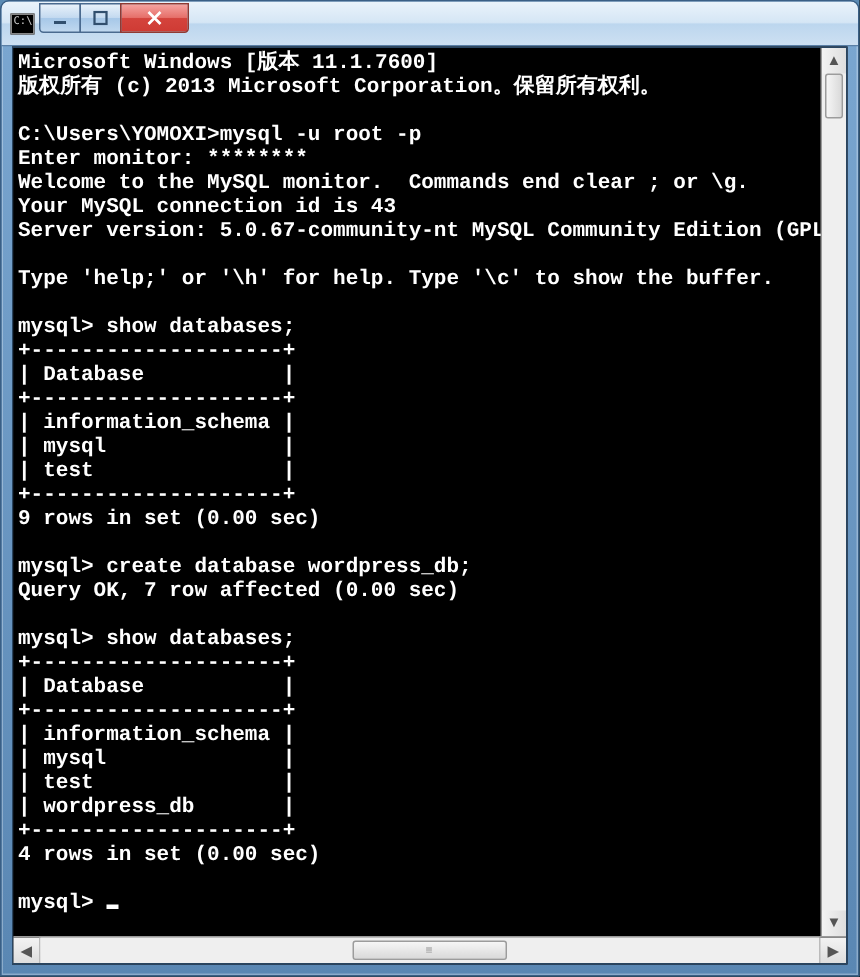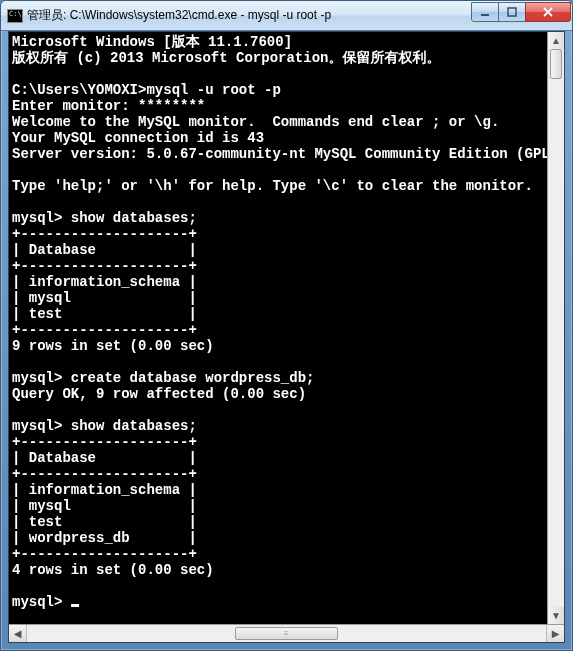--- a/index.html
+++ b/index.html
@@ -181,21 +181,20 @@
       vertical-align: baseline;
       margin-bottom: -1px;
     }
   </style>
 </head>
 <body>
 
 <div class="window">
   <div class="titlebar">
     <span class="title-icon">C:\</span>
-    <span class="window-title">管理员: C:\Windows\system32\cmd.exe - mysql  -u root -p</span>
     <div class="window-controls">
       <div class="wc-btn">
         <svg width="10" height="10" viewBox="0 0 10 10">
             <rect x="1" y="7" width="8" height="2" fill="#314f6e"></rect>
           </svg>
       </div>
       <div class="wc-btn">
         <svg width="10" height="10" viewBox="0 0 10 10">
             <rect x="1" y="1" width="8" height="8" fill="none" stroke="#314f6e" stroke-width="1.5"></rect>
           </svg>
@@ -210,34 +209,34 @@
   <div class="client-area">
     <div class="terminal"><span>Microsoft Windows [版本 11.1.7600]</span>
 <span>版权所有 (c) 2013 Microsoft Corporation。保留所有权利。</span>
 <span></span>
 <span>C:\Users\YOMOXI&gt;mysql -u root -p</span>
 <span>Enter monitor: ********</span>
 <span>Welcome to the MySQL monitor.  Commands end clear ; or \g.</span>
 <span>Your MySQL connection id is 43</span>
 <span>Server version: 5.0.67-community-nt MySQL Community Edition (GPL)</span>
 <span></span>
-<span>Type 'help;' or '\h' for help. Type '\c' to clear the monitor.</span>
+<span>Type 'help;' or '\h' for help. Type '\c' to show the buffer.</span>
 <span></span>
 <span>mysql&gt; show databases;</span>
 <span>+--------------------+</span>
 <span>| Database           |</span>
 <span>+--------------------+</span>
 <span>| information_schema |</span>
 <span>| mysql              |</span>
 <span>| test               |</span>
 <span>+--------------------+</span>
 <span>9 rows in set (0.00 sec)</span>
 <span></span>
 <span>mysql&gt; create database wordpress_db;</span>
-<span>Query OK, 9 row affected (0.00 sec)</span>
+<span>Query OK, 7 row affected (0.00 sec)</span>
 <span></span>
 <span>mysql&gt; show databases;</span>
 <span>+--------------------+</span>
 <span>| Database           |</span>
 <span>+--------------------+</span>
 <span>| information_schema |</span>
 <span>| mysql              |</span>
 <span>| test               |</span>
 <span>| wordpress_db       |</span>
 <span>+--------------------+</span>

